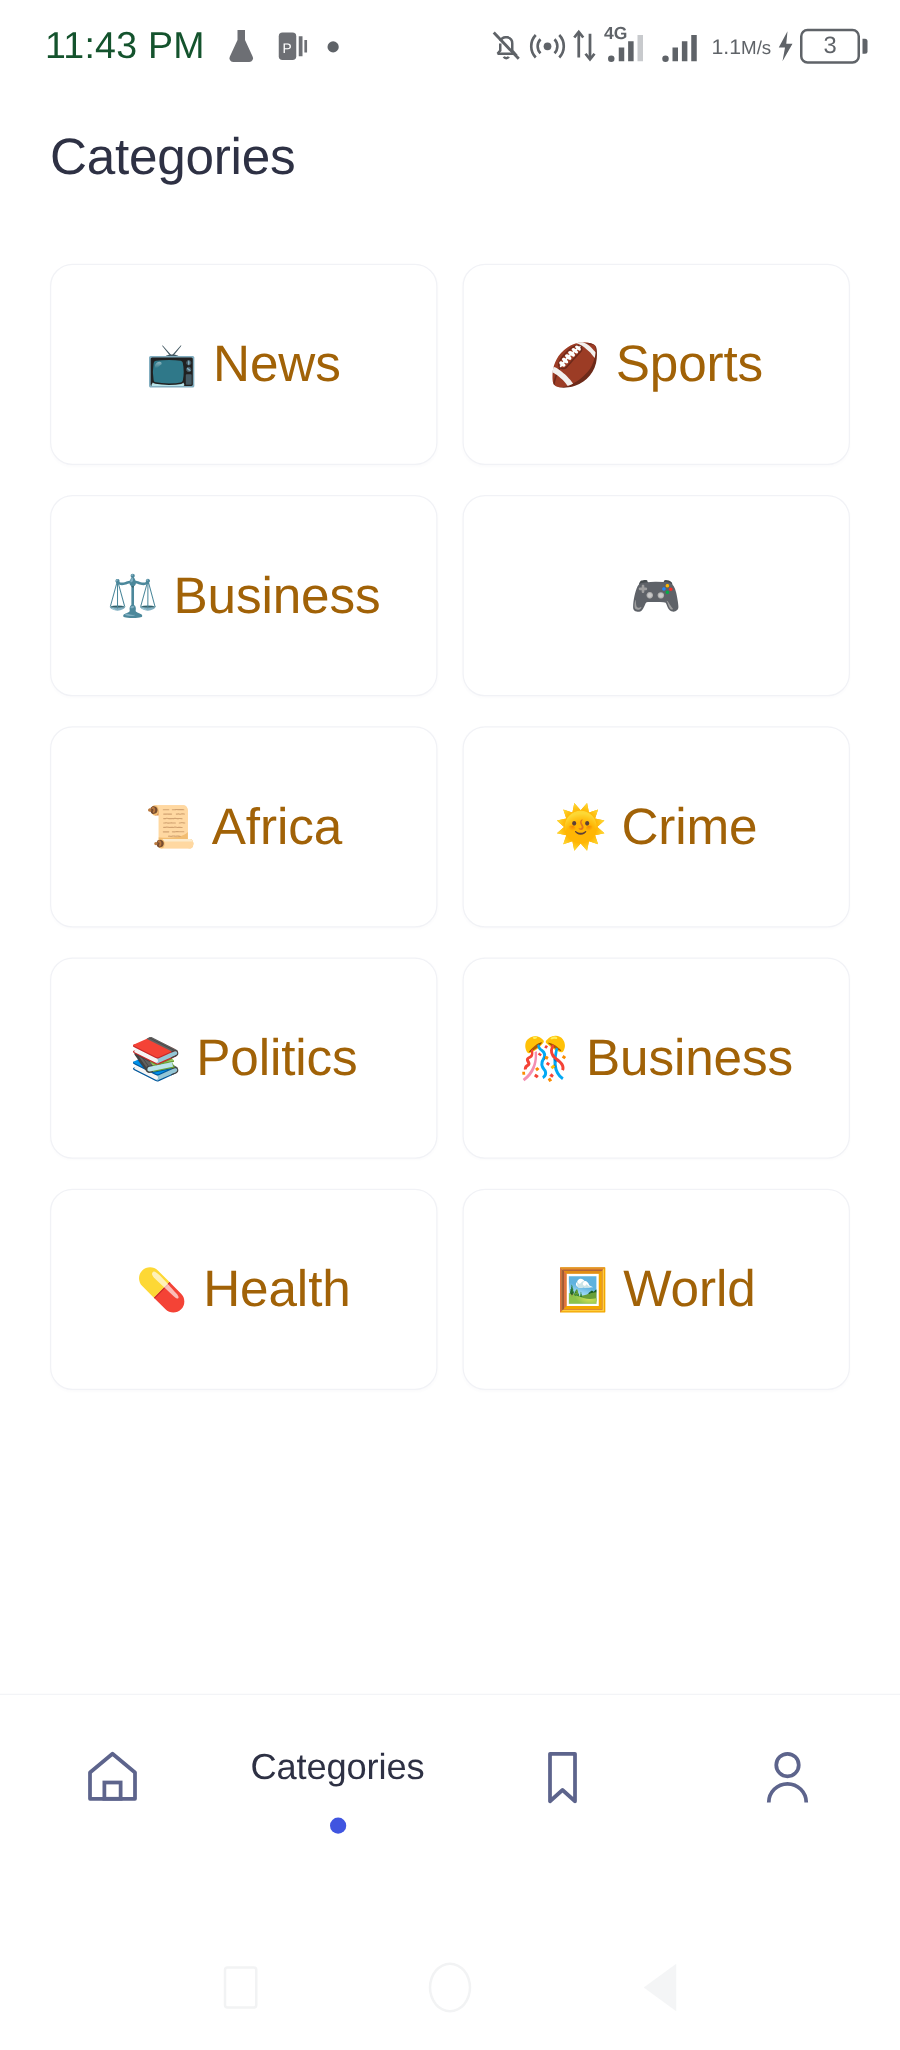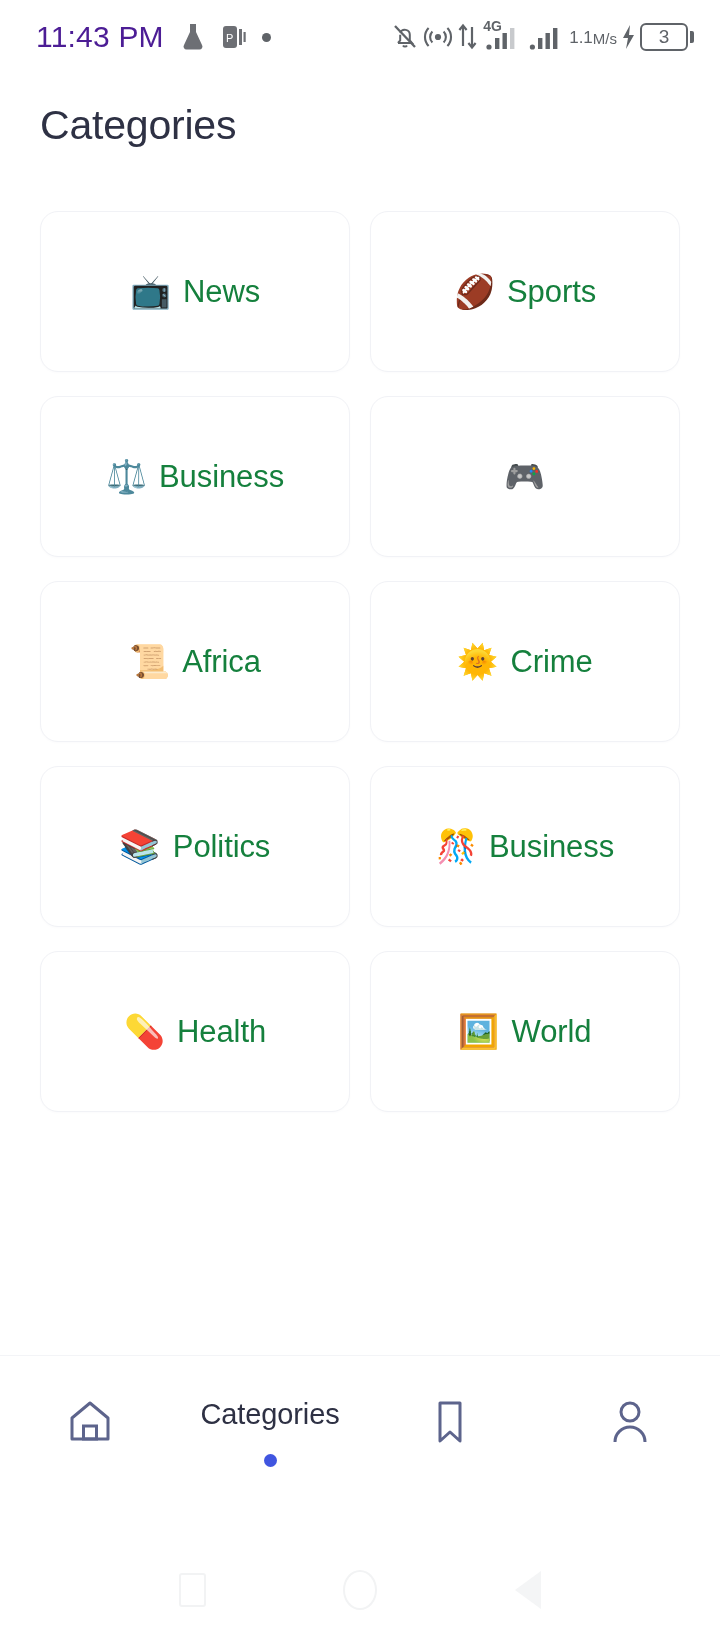--- a/index.html
+++ b/index.html
@@ -31,21 +31,21 @@
     padding: 0 26px 0 36px;
     color: #5f6368;
   }
   .status-left {
     display: flex;
     align-items: center;
     gap: 16px;
   }
   .status-time {
     font-size: 30px;
-    color: #4c1d95;
+    color: #14532d;
     letter-spacing: 0.2px;
     font-family: "Liberation Sans", sans-serif;
   }
   .status-right {
     display: flex;
     align-items: center;
     gap: 4px;
   }
   .sb-icon { display: inline-flex; align-items: center; justify-content: center; }
   .dot-sm {
@@ -119,22 +119,22 @@
     gap: 12px;
     box-shadow: 0 1px 2px rgba(80,90,130,0.025);
     cursor: pointer;
   }
   .cat-emoji {
     font-size: 33px;
     line-height: 1;
     font-family: "DejaVu Sans", sans-serif;
   }
   .cat-label {
-    font-size: 31px;
-    color: #15803d;
+    font-size: 41px;
+    color: #a16207;
     letter-spacing: -0.1px;
     white-space: nowrap;
   }
 
   
   .bottom-nav {
     flex: 0 0 auto;
     height: 185px;
     border-top: 1.6px solid #f3f4f7;
     display: flex;

